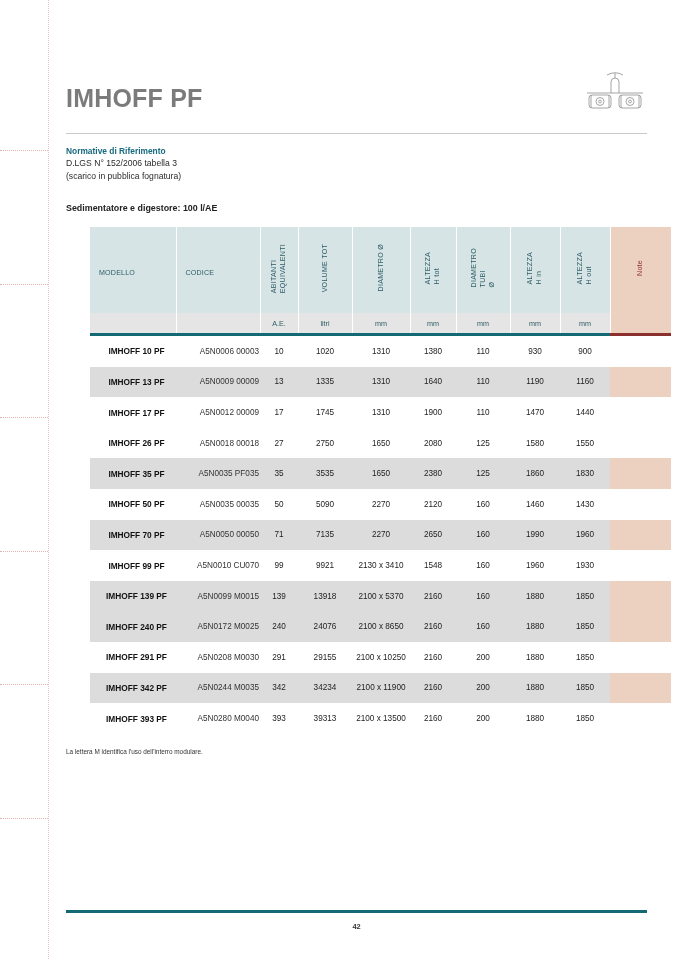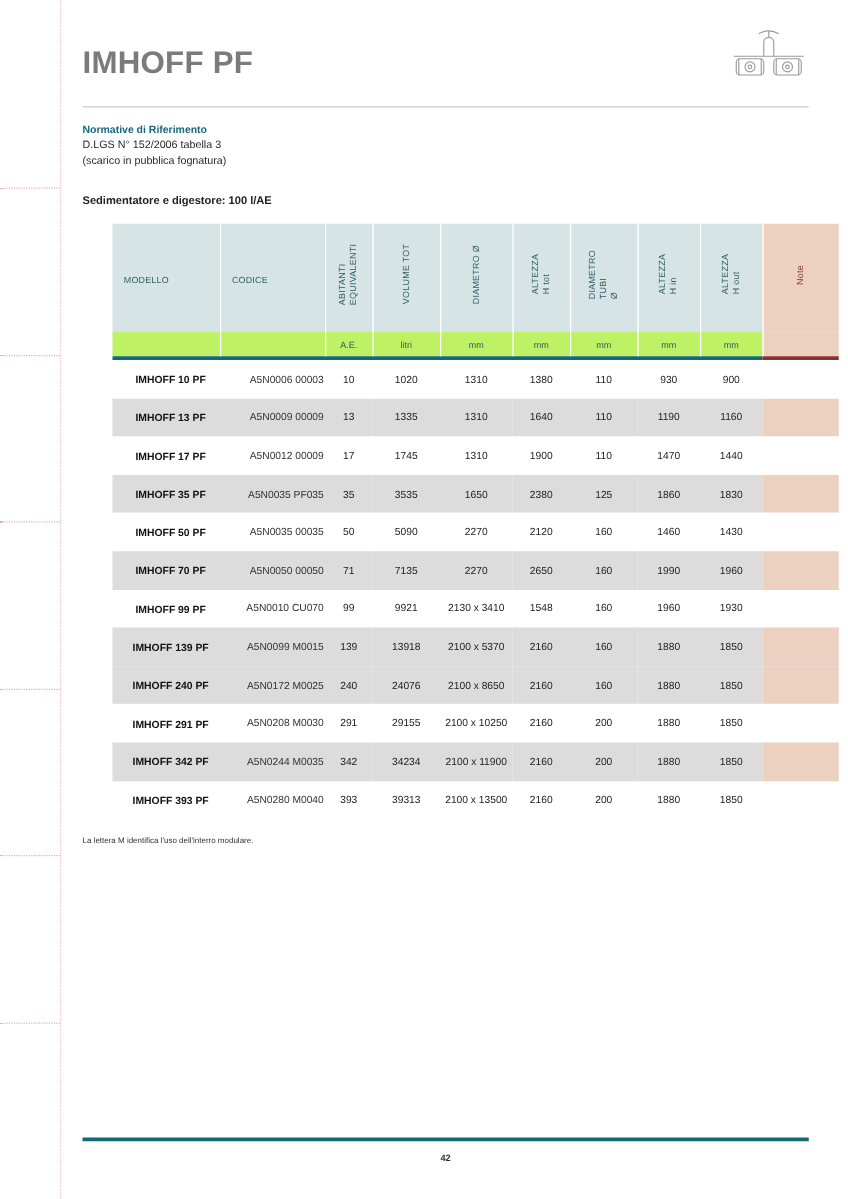--- a/index.html
+++ b/index.html
@@ -16,21 +16,21 @@
   .guide-v{position:absolute;top:0;bottom:0;left:48px;width:0;
            border-left:1px dotted #e8b9b9;opacity:.85;}
   .guide-h{position:absolute;left:0;width:48px;height:0;
            border-top:1px dotted #e0a9a9;opacity:.9;}
 
   
   .page{position:absolute;left:0;top:0;width:678px;height:959px;}
   .content{position:absolute;left:66px;top:0;width:581px;}
 
   
-  .title-row{position:relative;padding-top:38px;}
+  .title-row{position:relative;padding-top:38px;margin-top:48px;}
   .doc-title{
     font-size:25px;font-weight:bold;color:#7b7b7b;
     letter-spacing:.2px;line-height:1;margin:0;
   }
   .title-rule{
     margin-top:22px;border-top:1px solid #c9c9c9;width:581px;
   }
   .hdr-icon{
     position:absolute;right:0;top:22px;width:64px;height:44px;
   }
@@ -45,21 +45,21 @@
   .tbl-wrap{margin-top:14px;width:581px;}
   table.spec{border-collapse:collapse;width:581px;table-layout:fixed;margin-left:24px;}
 
   
   .hdr-main td{
     background:#d7e4e6;height:84px;vertical-align:middle;
     border-right:1px solid #ffffff;
   }
   .hdr-main td.note-col{background:#ecd0c0;border-right:none;}
   .hdr-unit td{
-    background:#bef264;height:18px;vertical-align:middle;
+    background:#e5e5e5;height:18px;vertical-align:middle;
     border-right:1px solid #ffffff;
     font-size:7.2px;color:#2d5d66;text-align:center;
   }
   .hdr-unit td.note-col{background:#ecd0c0;border-right:none;}
 
   .h-flat{font-size:7.1px;color:#2d5d66;padding-left:8px;letter-spacing:.2px;}
   .vert{
     writing-mode:vertical-rl;transform:rotate(180deg);
     font-size:7.1px;color:#2d5d66;letter-spacing:.25px;
     line-height:1.25;margin:0 auto;display:inline-block;text-align:left;
@@ -242,20 +242,32 @@
               <td class="code">A5N0012 00009</td>
               <td>17</td>
               <td>1745</td>
               <td>1310</td>
               <td>1900</td>
               <td>110</td>
               <td>1470</td>
               <td>1440</td>
               <td class="note-cell"></td>
             </tr>
+            <tr class="data">
+              <td class="model">IMHOFF 26 PF</td>
+              <td class="code">A5N0018 00018</td>
+              <td>27</td>
+              <td>2750</td>
+              <td>1650</td>
+              <td>2080</td>
+              <td>125</td>
+              <td>1580</td>
+              <td>1550</td>
+              <td class="note-cell"></td>
+            </tr>
             <tr class="data alt">
               <td class="model">IMHOFF 35 PF</td>
               <td class="code">A5N0035 PF035</td>
               <td>35</td>
               <td>3535</td>
               <td>1650</td>
               <td>2380</td>
               <td>125</td>
               <td>1860</td>
               <td>1830</td>

